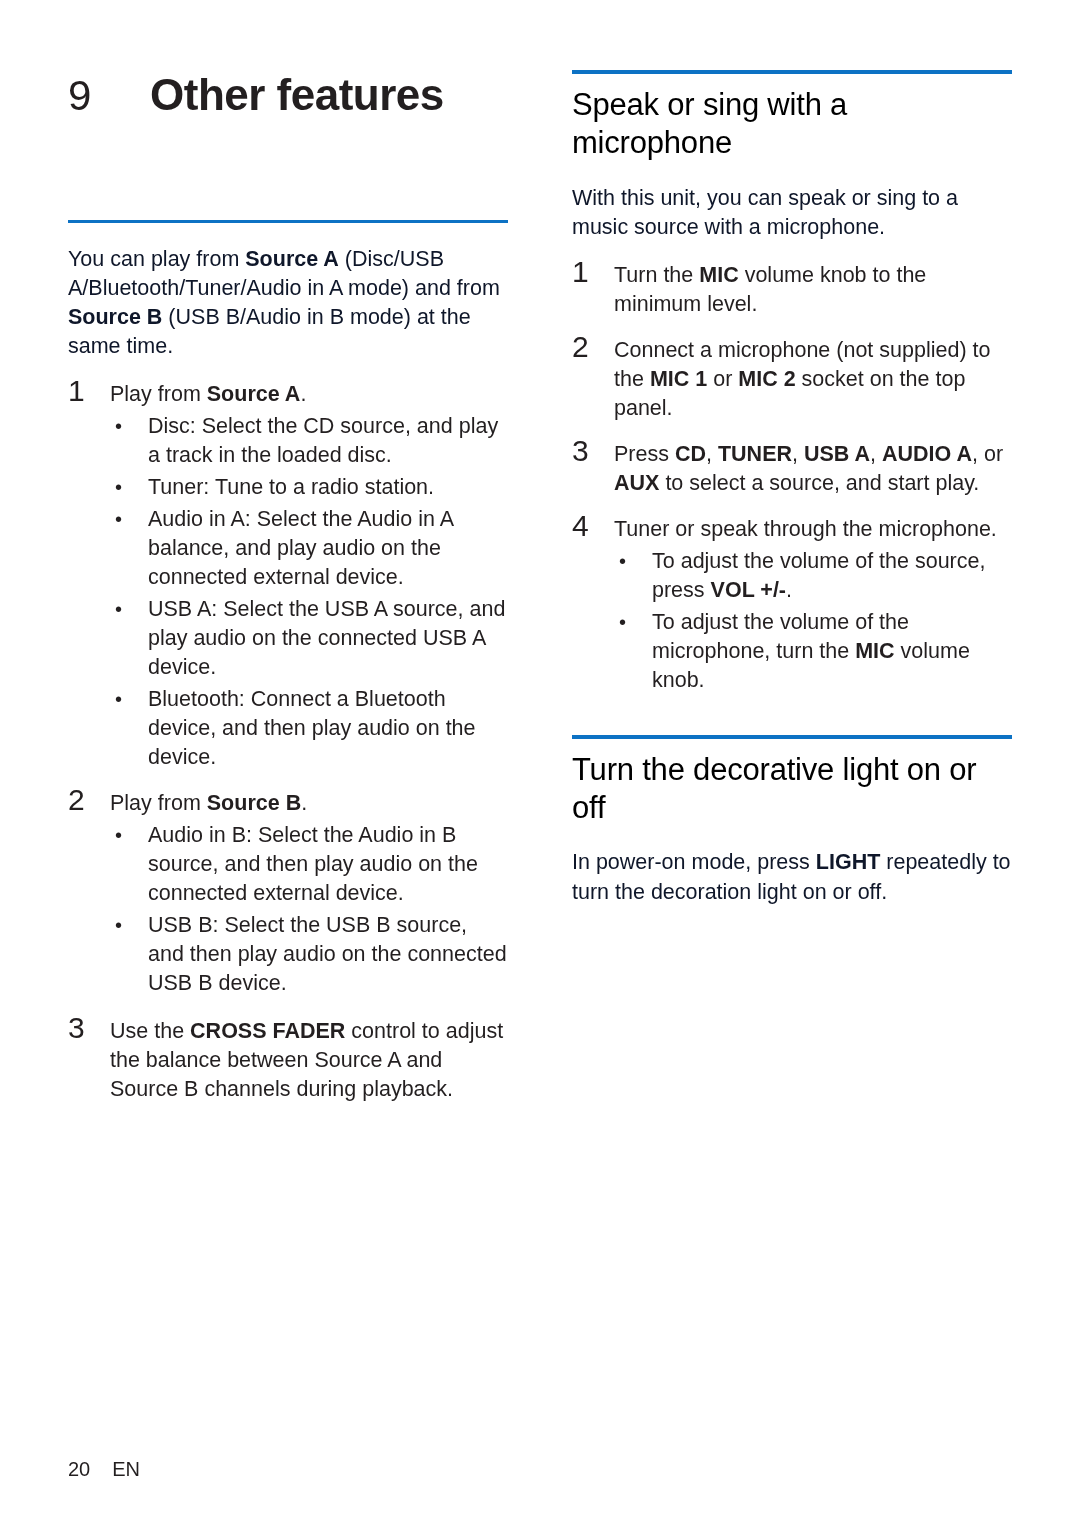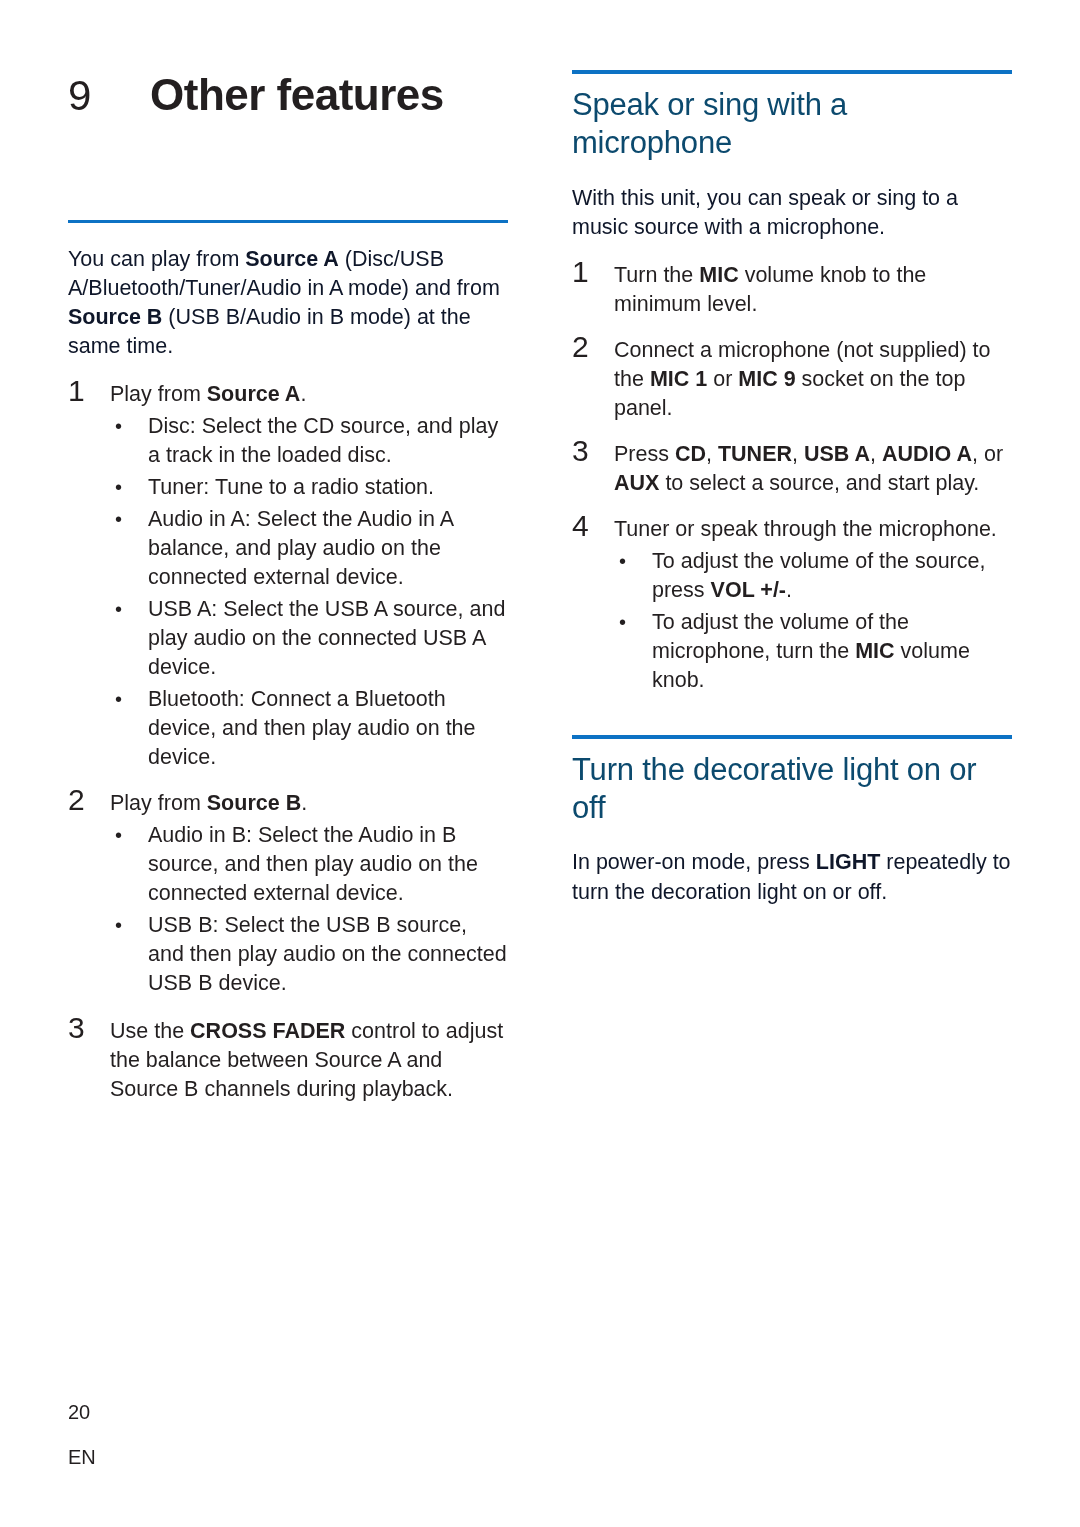--- a/index.html
+++ b/index.html
@@ -52,21 +52,21 @@
   
   .rule {
     border-top: 3px solid #0d72c4;
     margin: 0;
     height: 0;
   }
   .rule-thick {
     border-top: 4px solid #0d72c4;
   }
   h2.sect {
-    color: #0c4a6e;
+    color: #000000;
     font-size: 31px;
     font-weight: normal;
     line-height: 1.22;
     margin: 12px 0 0 0;
     letter-spacing: -0.2px;
   }
 
   
   p.body {
     font-size: 21.5px;
@@ -117,26 +117,25 @@
     line-height: 1.35;
   }
 
   
   .substeps { margin-left: 42px; }
 
   
   .footer {
     position: absolute;
     left: 68px;
-    bottom: 58px;
+    bottom: 46px;
     font-size: 20px;
     color: #231f20;
     display: flex;
     gap: 22px;
-    flex-direction: column;
   }
 </style>
 </head>
 <body>
 
 <div class="page">
 
   <div class="col col-left">
 
     <div class="chapter">
@@ -222,21 +221,21 @@
       <div class="step" style="margin-top:12px;">
         <div class="step-num">1</div>
         <div class="step-body">
           Turn the <span class="b">MIC</span> volume knob to the minimum level.
         </div>
       </div>
 
       <div class="step" style="margin-top:12px;">
         <div class="step-num">2</div>
         <div class="step-body">
-          Connect a microphone (not supplied) to the <span class="b">MIC 1</span> or <span class="b">MIC 9</span> socket on the top panel.
+          Connect a microphone (not supplied) to the <span class="b">MIC 1</span> or <span class="b">MIC 2</span> socket on the top panel.
         </div>
       </div>
 
       <div class="step" style="margin-top:12px;">
         <div class="step-num">3</div>
         <div class="step-body">
           Press <span class="b">CD</span>, <span class="b">TUNER</span>, <span class="b">USB A</span>, <span class="b">AUDIO A</span>, or <span class="b">AUX</span> to select a source, and start play.
         </div>
       </div>
 

